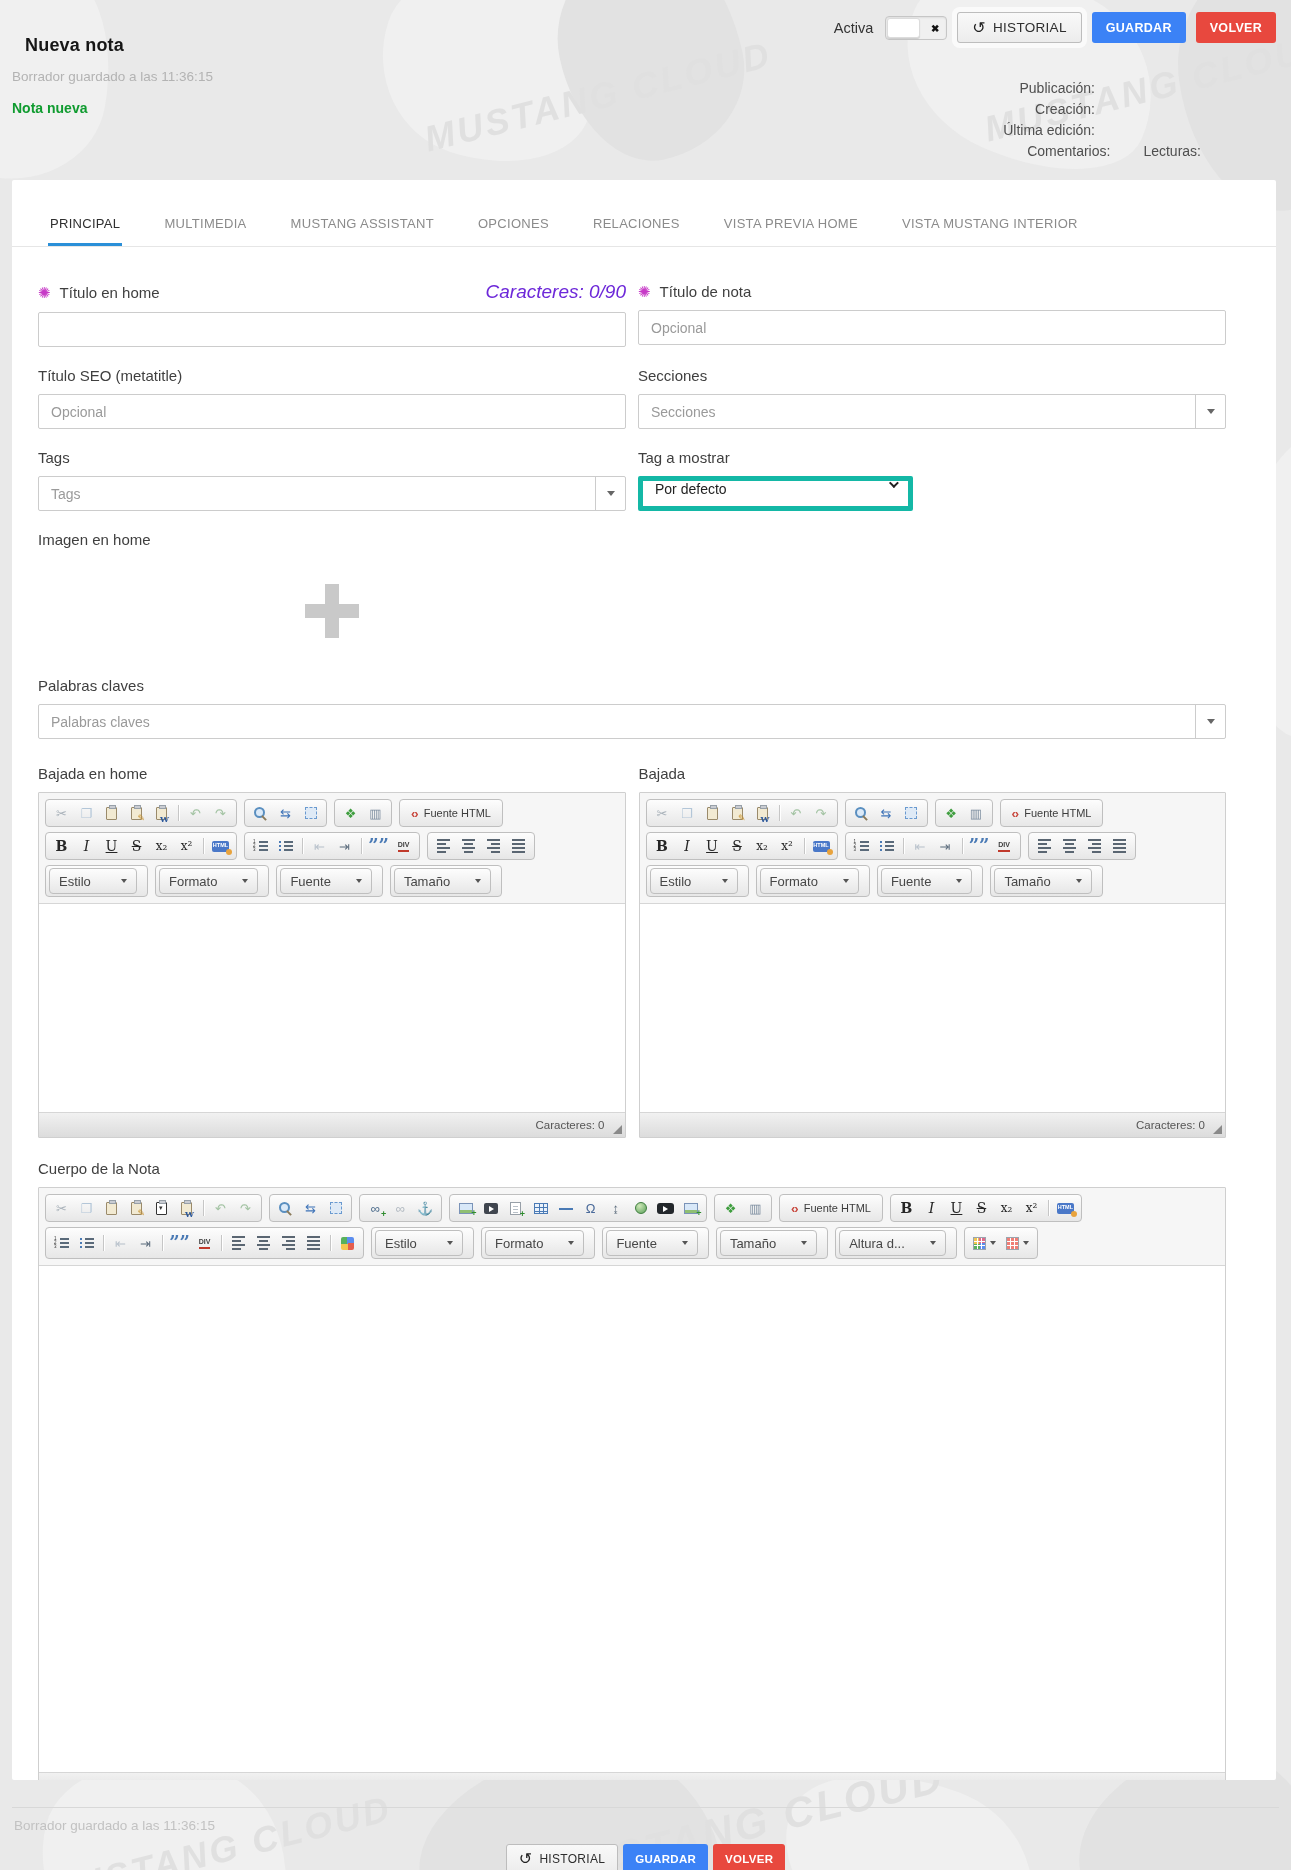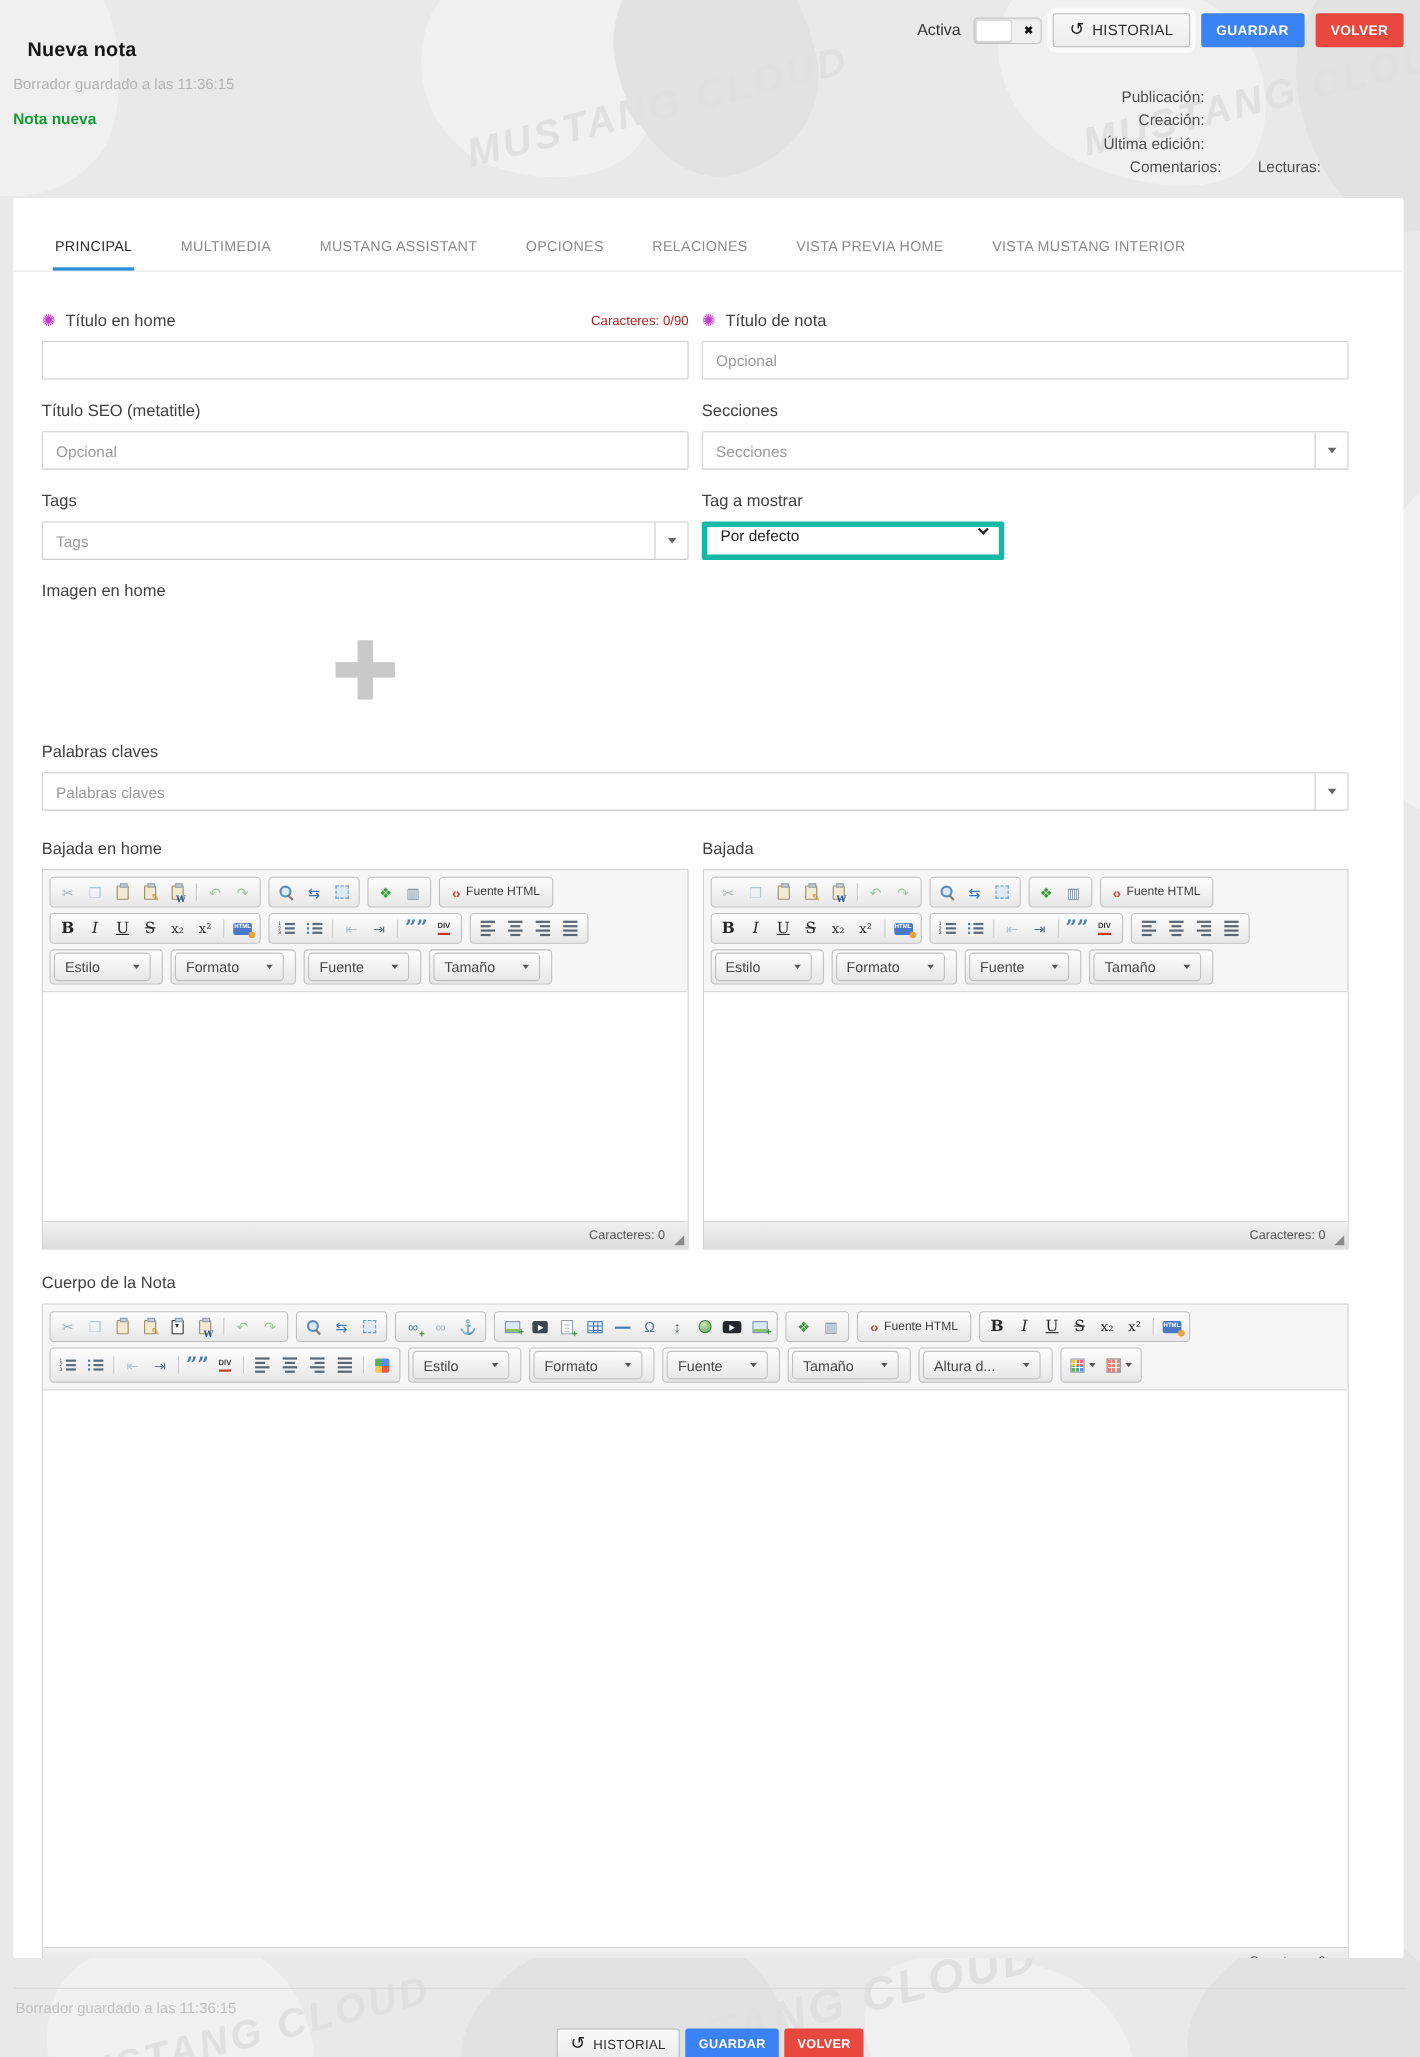--- a/index.html
+++ b/index.html
@@ -48,21 +48,21 @@
   .form { padding:34px 50px 0 26px; }
   .row { margin-bottom:18px; }
   .row.two { display:flex; gap:12px; }
   .col { flex:1; min-width:0; }
   .col.split { display:flex; gap:17px; }
   .sub1 { width:275px; }
   .sub2 { flex:1; }
   .label-row { display:flex; align-items:center; margin-bottom:9px; min-height:20px; }
   .flabel { font-size:15px; color:#3f3f3f; }
   .ai-icon { color:#c73ac7; font-size:15px; margin-right:9px; line-height:1; }
-  .counter { margin-left:auto; font-size:12px; color:#b91c1c; }
+  .counter { margin-left:auto; font-size:19px; color:#6d28d9;font-style:italic; }
   .inp { width:100%; height:35px; border:1px solid #ccc; border-radius:2px; background:#fff;
     padding:0 12px; font-size:14px; color:#333; font-family:"Liberation Sans",sans-serif; outline:none; }
   .inp::placeholder { color:#9a9a9a; }
   .sel2 { height:35px; border:1px solid #ccc; border-radius:2px; background:#fff;
     display:flex; align-items:center; cursor:pointer; }
   .sel2-text { flex:1; padding-left:12px; font-size:14px; color:#9a9a9a; }
   .sel2-arrow { width:30px; align-self:stretch; border-left:1px solid #ccc; display:flex; align-items:center; justify-content:center; }
   .tri { width:0; height:0; border-left:4px solid transparent; border-right:4px solid transparent; border-top:5px solid #666; }
   .nsel { height:35px; border:5px solid #14b8a6; border-radius:2px; background:#fff; padding:0 12px;
     display:flex; justify-content:space-between; font-size:14px; color:#222; cursor:pointer; }

